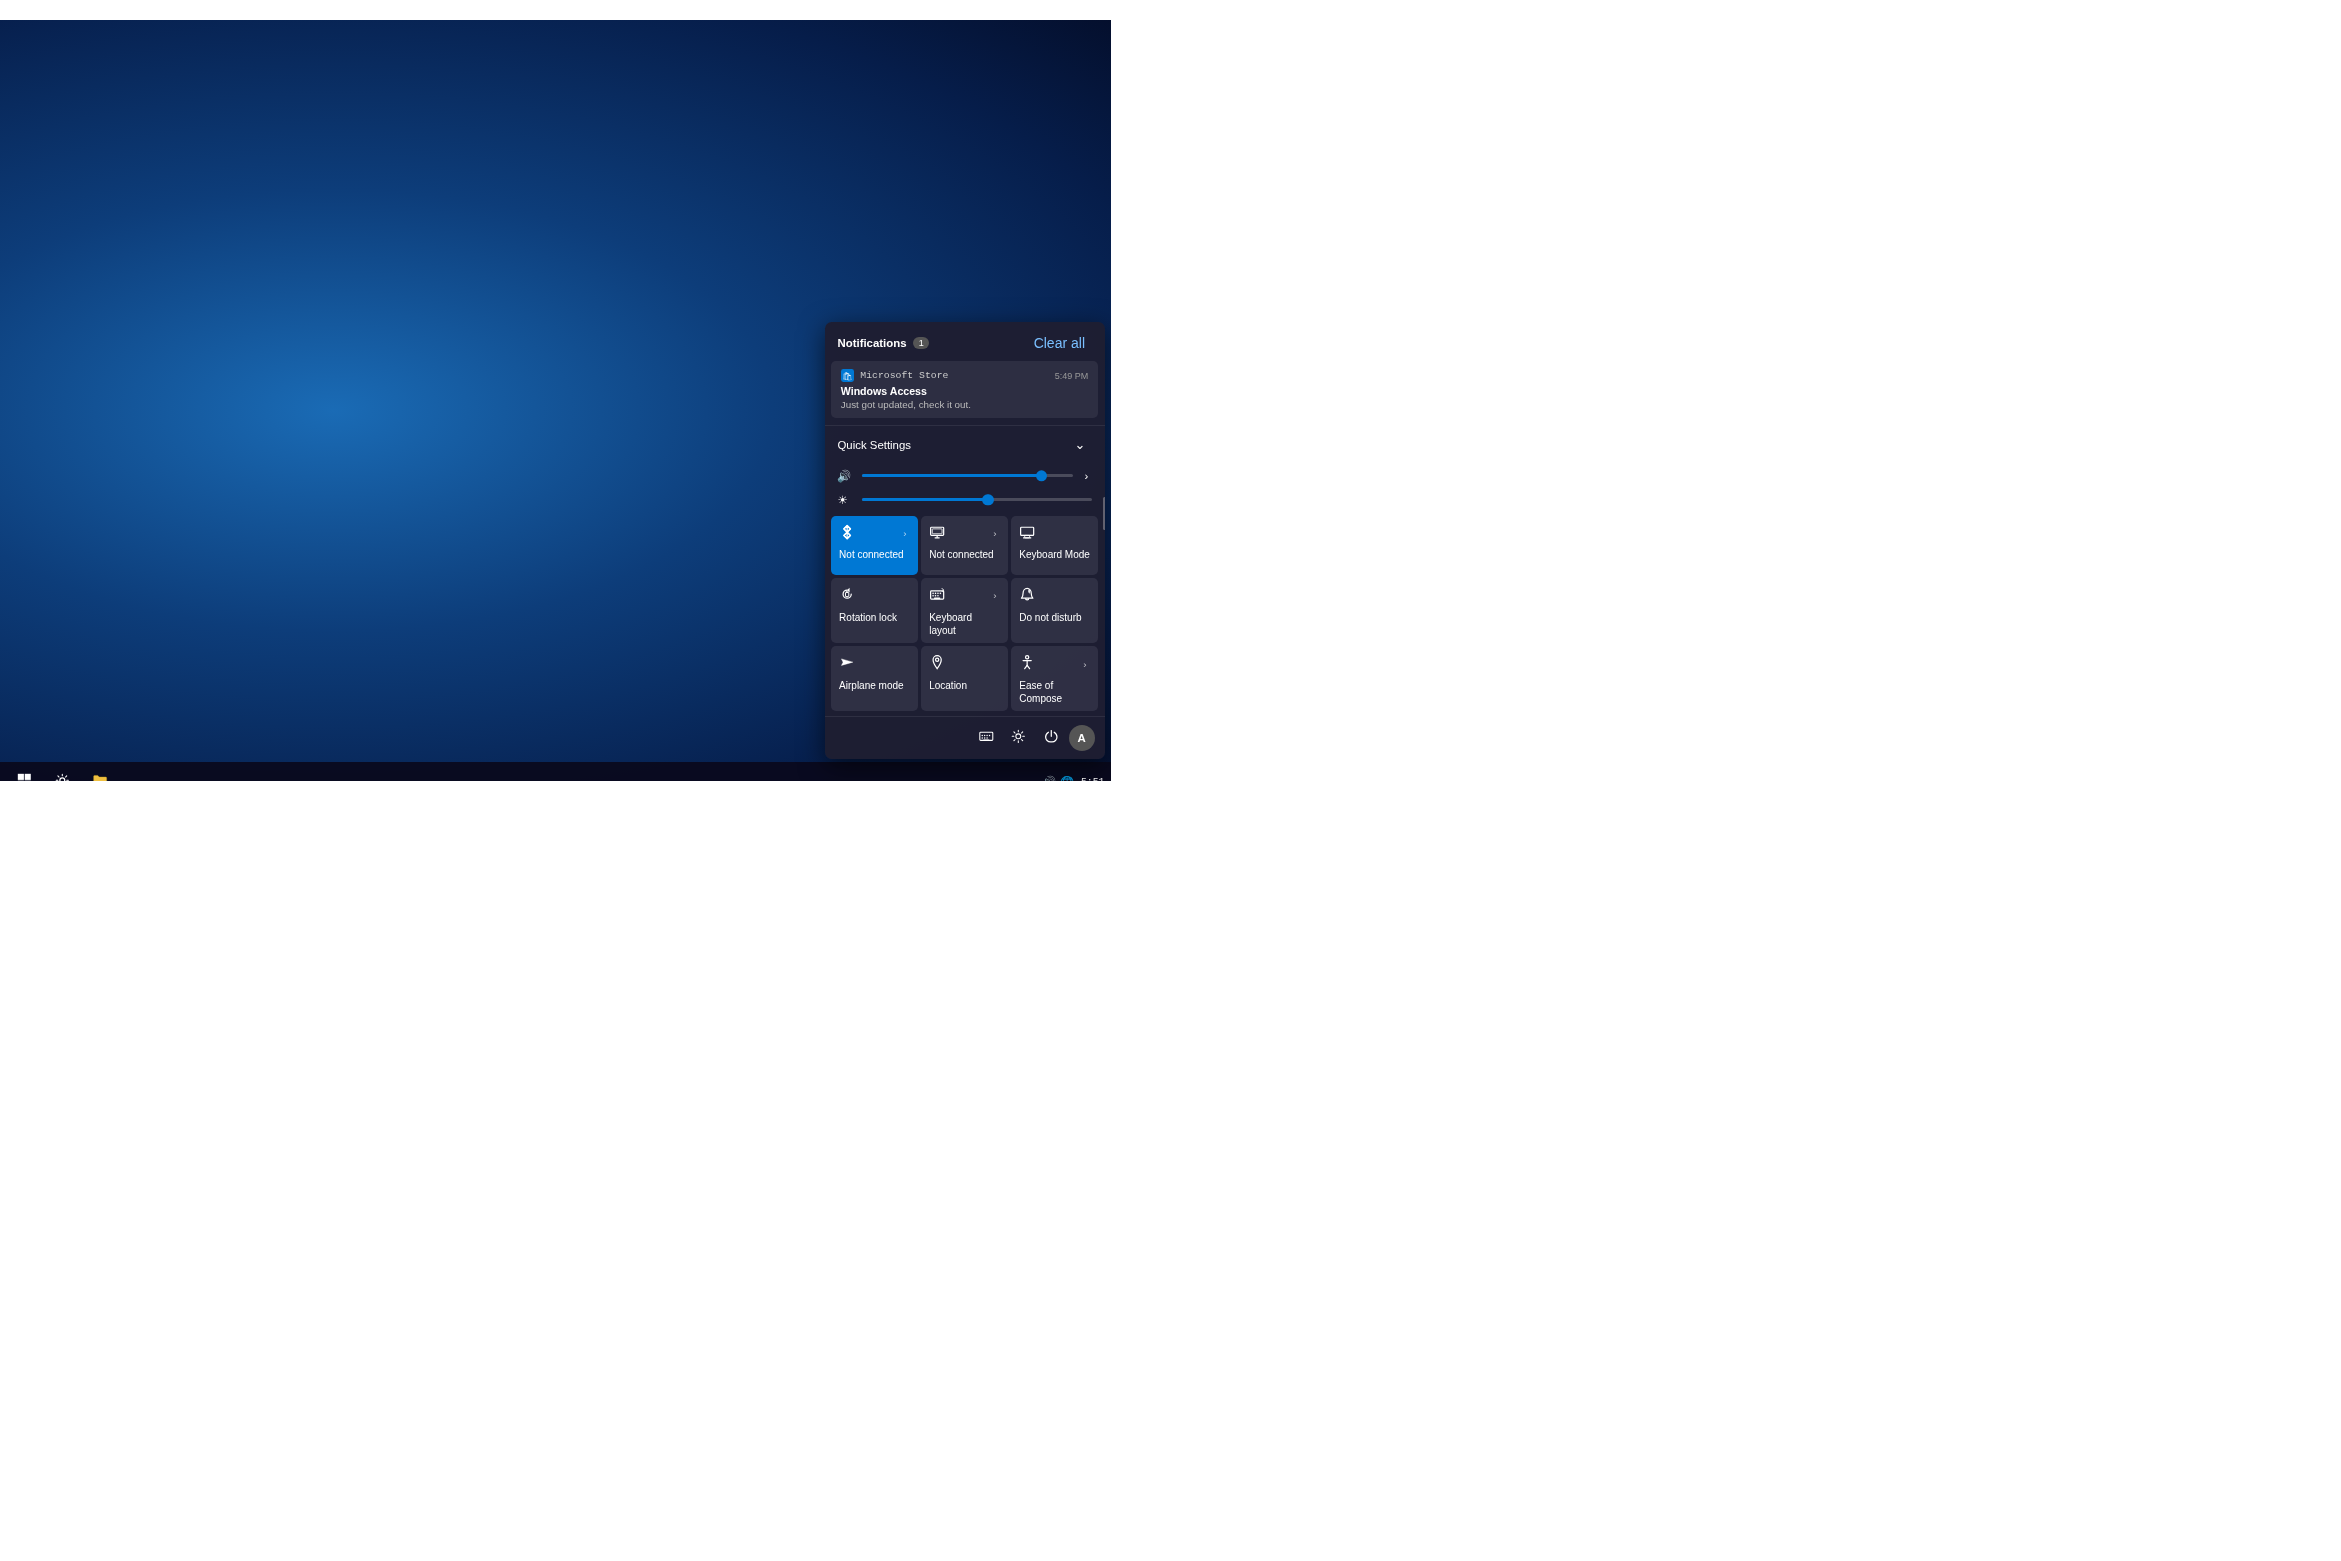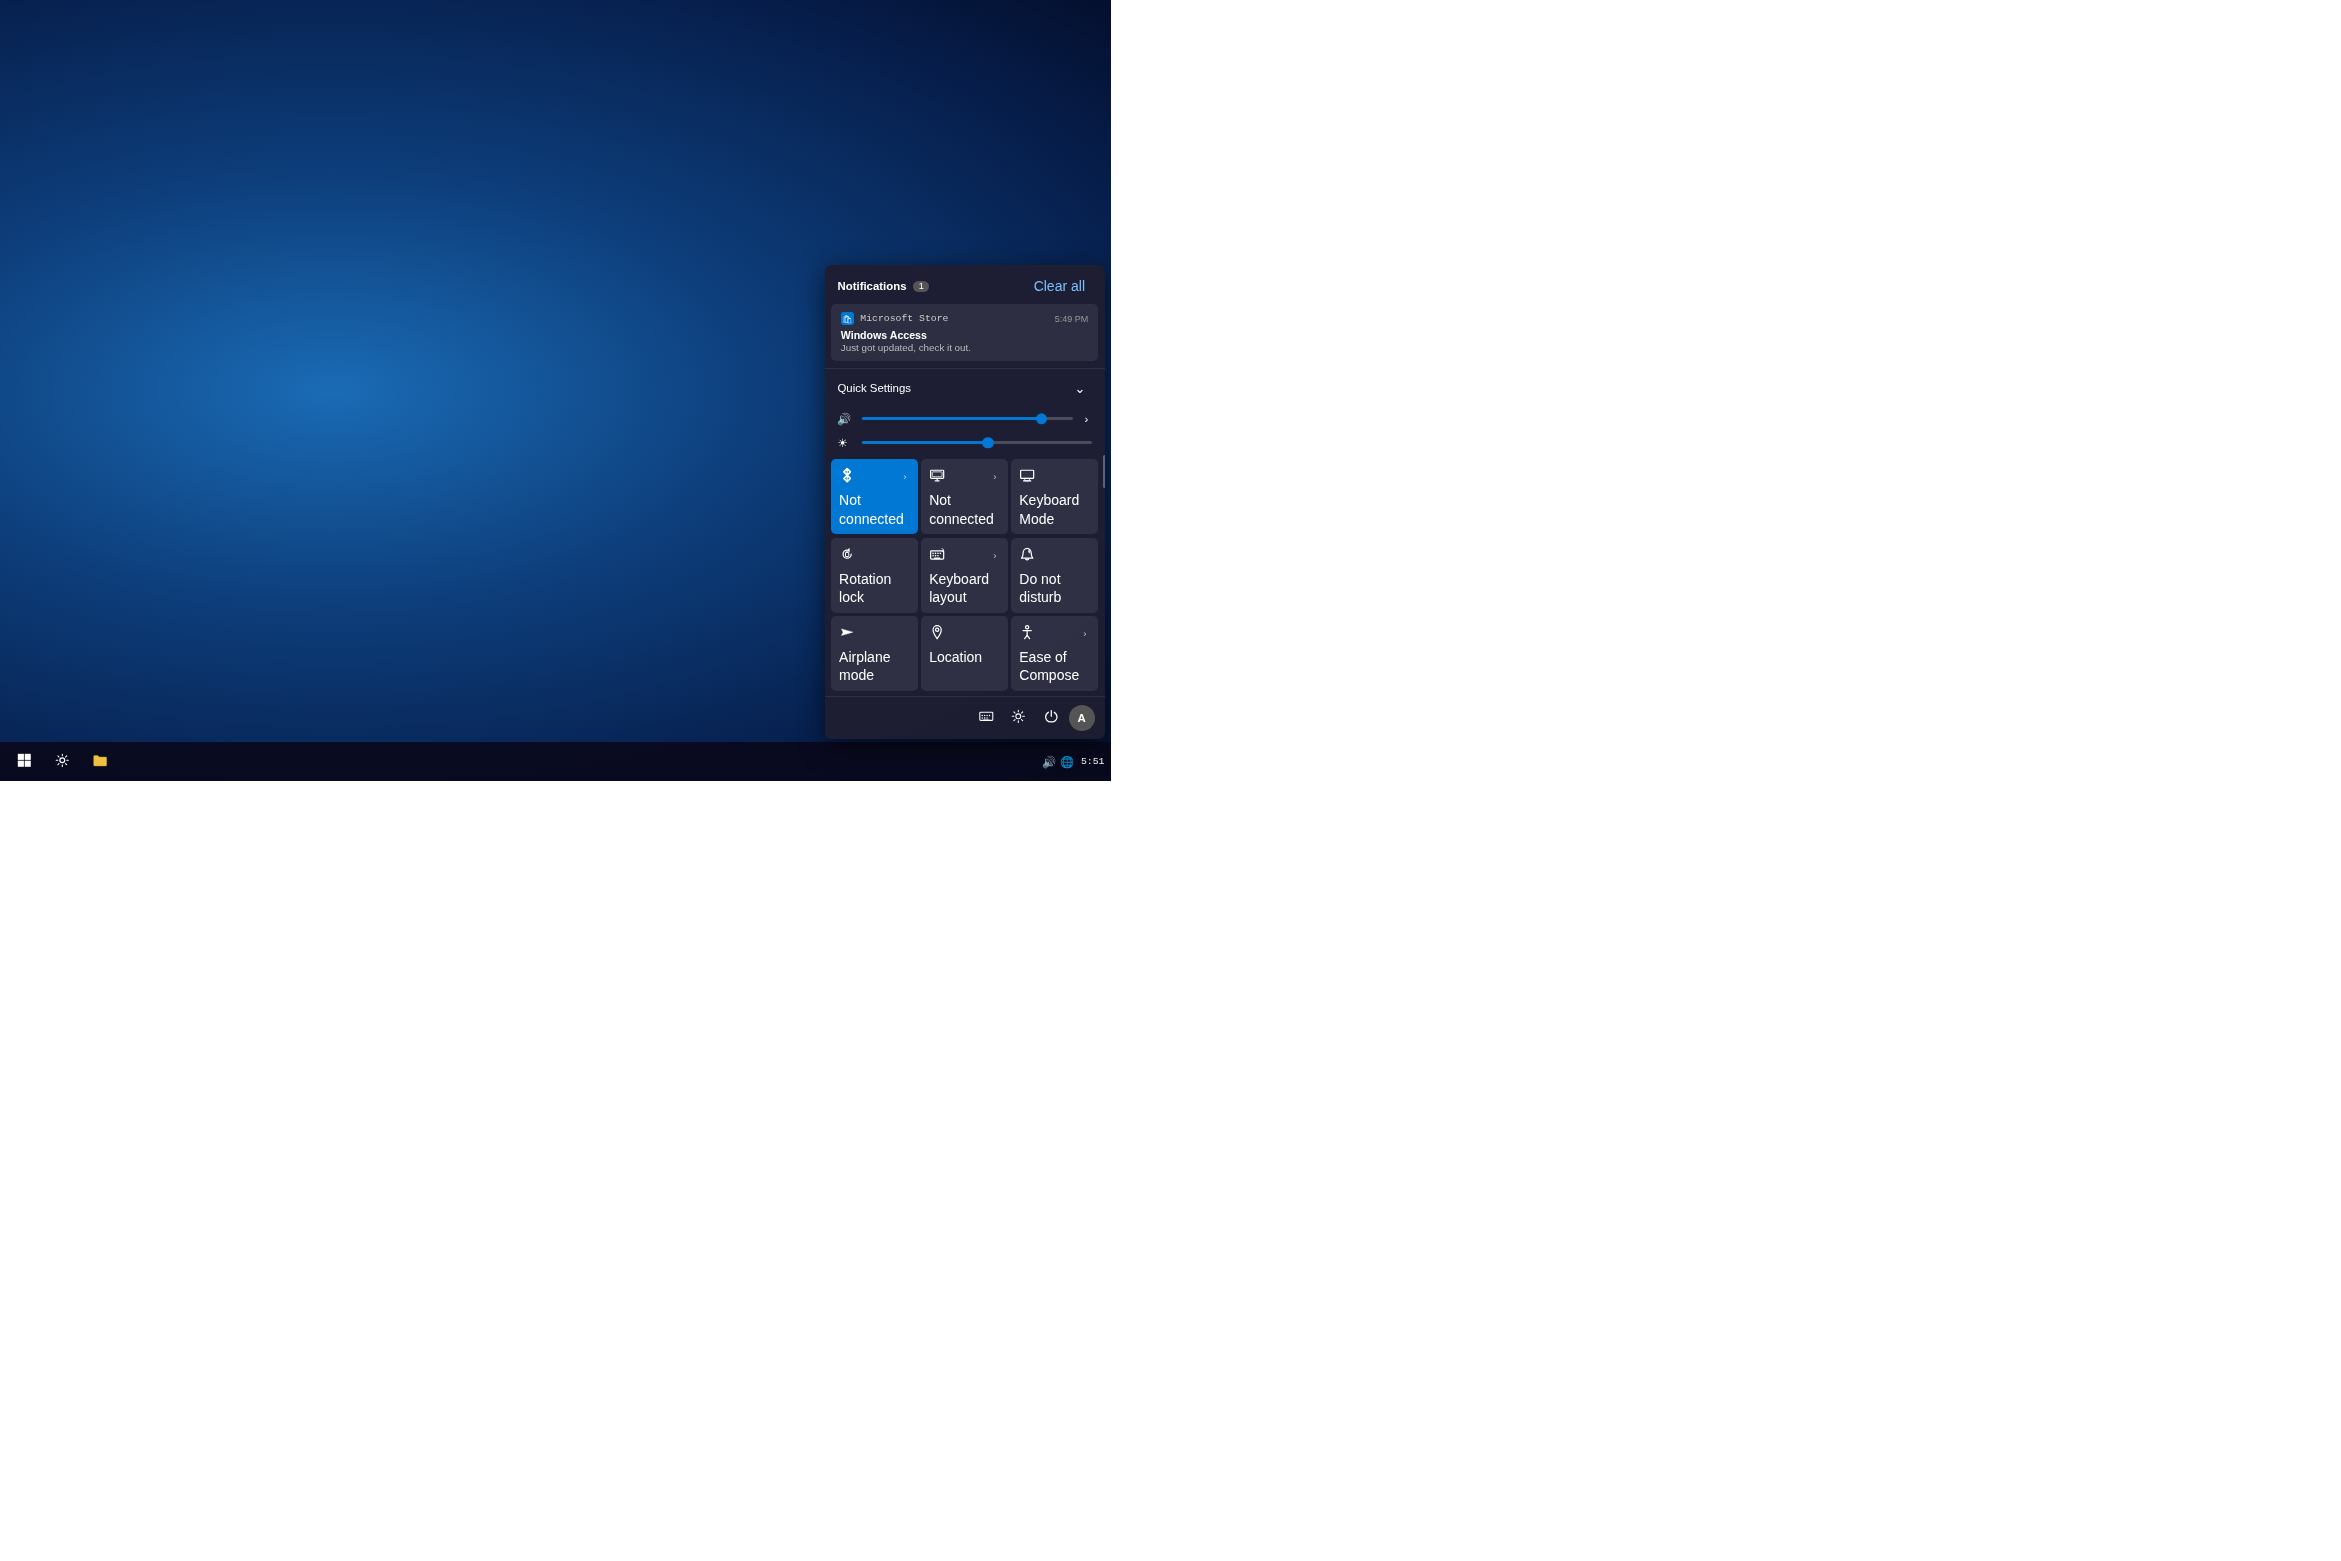--- a/index.html
+++ b/index.html
@@ -11,20 +11,21 @@
       font-family: 'Segoe UI', Arial, sans-serif;
       position: relative;
     }
 
     
     .desktop {
       width: 100%;
       height: 100%;
       background: radial-gradient(ellipse at 30% 50%, #1a6bb5 0%, #0d3d7a 40%, #061d4a 80%, #040f2d 100%);
       position: relative;
+      margin-top: 20px;
     }
 
     
     .taskbar {
       position: absolute;
       bottom: 0;
       left: 0;
       right: 0;
       height: 39px;
       background: rgba(10, 10, 30, 0.95);
@@ -313,21 +314,21 @@
     .qs-tile-arrow {
       font-size: 9.8px;
       color: rgba(255,255,255,0.7);
       cursor: pointer;
       padding: 1.6px 3.3px;
       border-radius: 2.4px;
     }
 
     .qs-tile-label {
       color: white;
-      font-size: 14px;
+      font-size: 10px;
       line-height: 1.3;
     }
 
     
     .qs-bottom {
       display: flex;
       align-items: center;
       justify-content: flex-end;
       padding: 6.5px 9.8px;
       gap: 3.3px;

